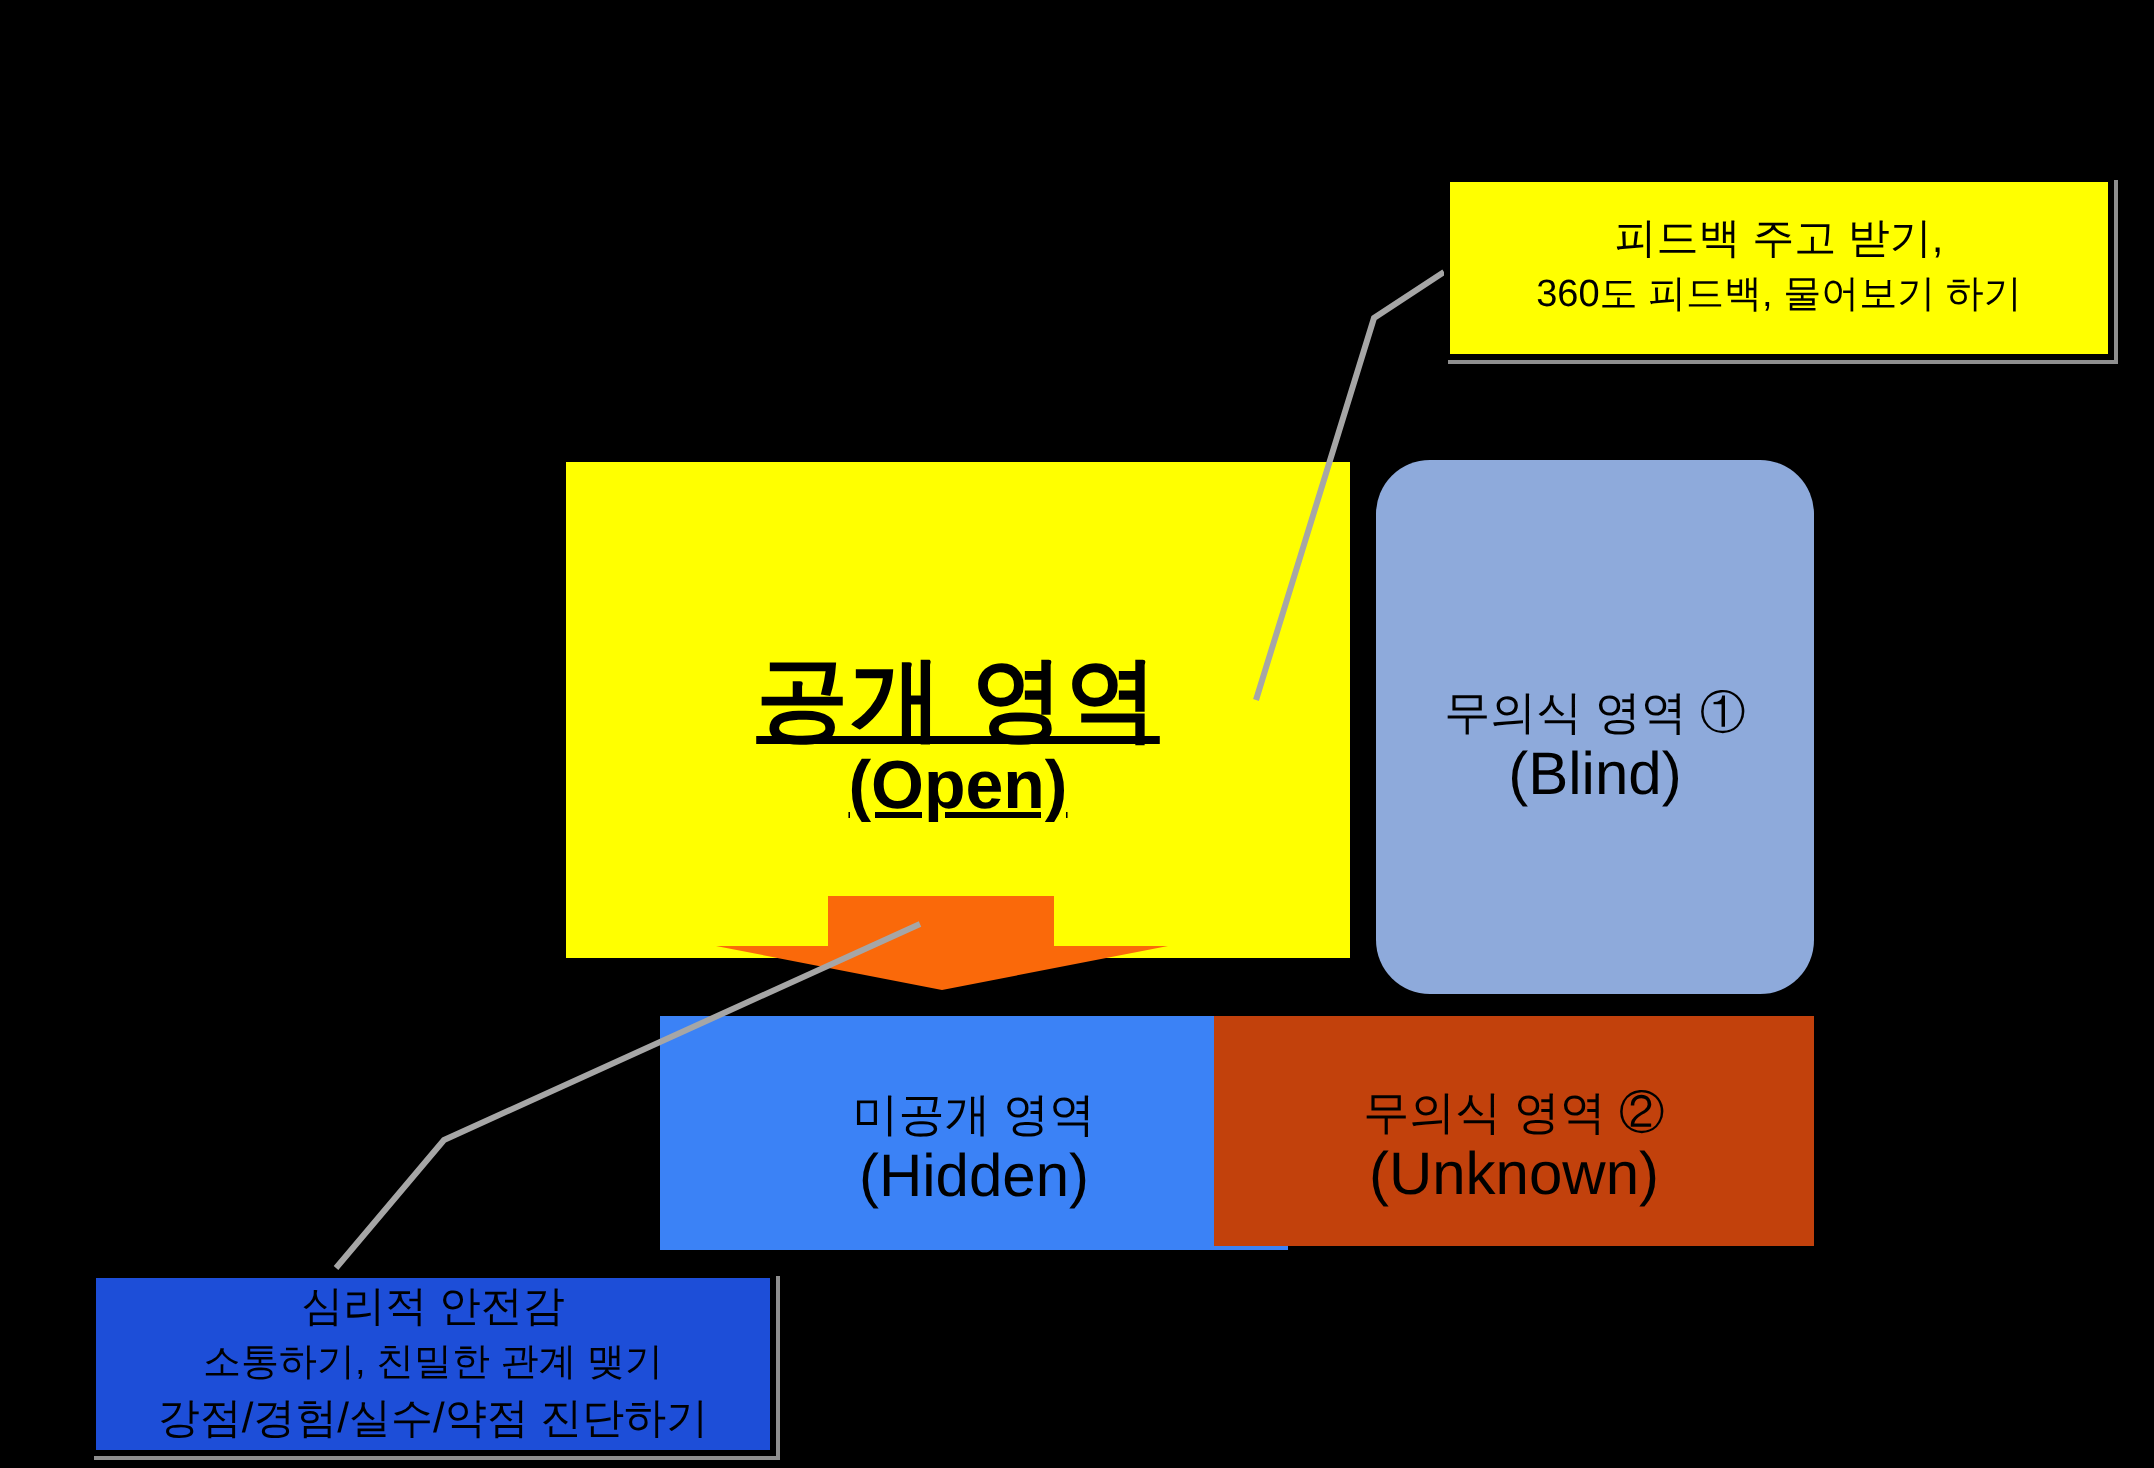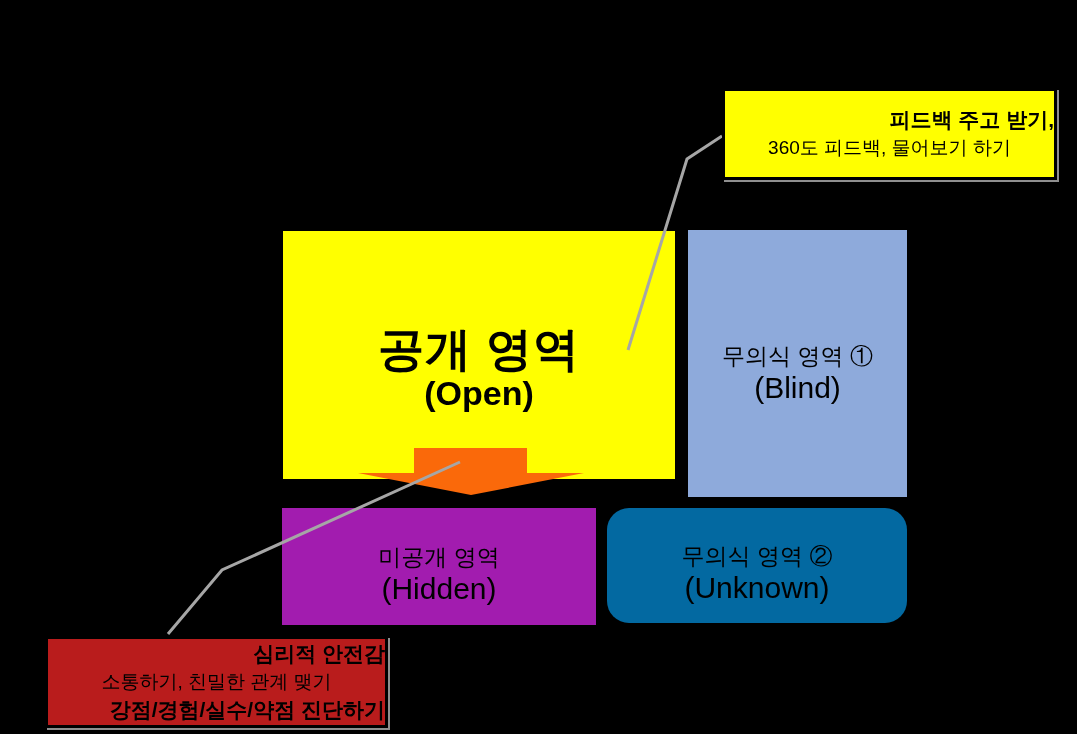--- a/index.html
+++ b/index.html
@@ -21,21 +21,21 @@
     display: flex;
     flex-direction: column;
     align-items: center;
     justify-content: center;
     text-align: center;
     color: #000;
   }
   .box .title { font-size: 23px; line-height: 31px; }
   .box .sub   { font-size: 30px; line-height: 31px; }
 
-  #box-open   { left: 283px; top: 231px; width: 392px; height: 248px; padding-top: 22px; box-sizing: border-box; }
+  #box-open   { left: 283px; top: 231px; width: 392px; height: 248px; padding-top: 22px; box-sizing: border-box; text-decoration: underline; }
   #box-open .title { font-size: 46px; font-weight: bold; line-height: 54px; letter-spacing: 1px; }
   #box-open .sub   { font-size: 34px; font-weight: bold; line-height: 34px; }
 
   #box-blind   { left: 688px; top: 230px; width: 219px; height: 267px; padding-top: 16px; box-sizing: border-box; }
   #box-hidden  { left: 282px; top: 508px; width: 314px; height: 117px; padding-top: 12px; box-sizing: border-box; }
   #box-unknown { left: 607px; top: 508px; width: 300px; height: 115px; padding-top: 12px; box-sizing: border-box; }
 
   #overlay {
     position: absolute;
     left: 0; top: 0;
@@ -50,60 +50,60 @@
     border: 3px solid #000;
     box-shadow: 2px 2px 0 #8f8f8f;
     box-sizing: border-box;
     display: flex;
     flex-direction: column;
     justify-content: center;
     text-align: center;
     color: #000;
   }
   .callout .line  { font-size: 19px; line-height: 28px; white-space: nowrap; }
-  .callout .line.b { font-size: 21px; font-weight: bold; text-align: right; }
+  .callout .line.b { font-size: 21px; font-weight: normal; }
 
   #callout-feedback { left: 722px; top: 88px;  width: 335px; height: 92px; }
   #callout-safety   { left: 45px;  top: 636px; width: 343px; height: 92px; }
 </style>
 </head>
 <body>
 
 <div id="canvas" style="background-color: rgb(0, 0, 0);">
 
   <div class="box" id="box-open" style="background-color: rgb(255, 255, 0);">
     <div class="title">공개 영역</div>
     <div class="sub">(Open)</div>
   </div>
 
-  <div class="box" id="box-blind" style="background-color: rgb(142, 170, 219);">
+  <div class="box" id="box-blind" style="background-color: rgb(142, 170, 219); border-radius: 27px;">
     <div class="title">무의식 영역 ①</div>
     <div class="sub">(Blind)</div>
   </div>
 
-  <div class="box" id="box-hidden" style="background-color: #a21caf;">
+  <div class="box" id="box-hidden" style="background-color: #3b82f6; margin-left: 48px;">
     <div class="title">미공개 영역</div>
     <div class="sub">(Hidden)</div>
   </div>
 
-  <div class="box" id="box-unknown" style="background-color: #0369a1; border-radius: 22px;">
+  <div class="box" id="box-unknown" style="background-color: #c2410c;">
     <div class="title">무의식 영역 ②</div>
     <div class="sub">(Unknown)</div>
   </div>
 
   <svg id="overlay" width="1077" height="734" viewBox="0 0 1077 734">
     <polygon points="414,448 527,448 527,473 584,473 471,495 358,473 414,473" fill="#FA690A"></polygon>
     <polyline points="722,136 687,159 628,350" fill="none" stroke-width="3" stroke="#A6A6A6"></polyline>
     <polyline points="460,462 222,570 168,634" fill="none" stroke-width="3" stroke="#A6A6A6"></polyline>
   </svg>
 
   <div class="callout" id="callout-feedback" style="background-color: rgb(255, 255, 0);">
     <div class="line b">피드백 주고 받기,</div>
     <div class="line">360도 피드백, 물어보기 하기</div>
   </div>
 
-  <div class="callout" id="callout-safety" style="background-color: #b91c1c;">
+  <div class="callout" id="callout-safety" style="background-color: #1d4ed8;">
     <div class="line b">심리적 안전감</div>
     <div class="line">소통하기, 친밀한 관계 맺기</div>
     <div class="line b">강점/경험/실수/약점 진단하기</div>
   </div>
 
 </div>
 
 </body></html>

